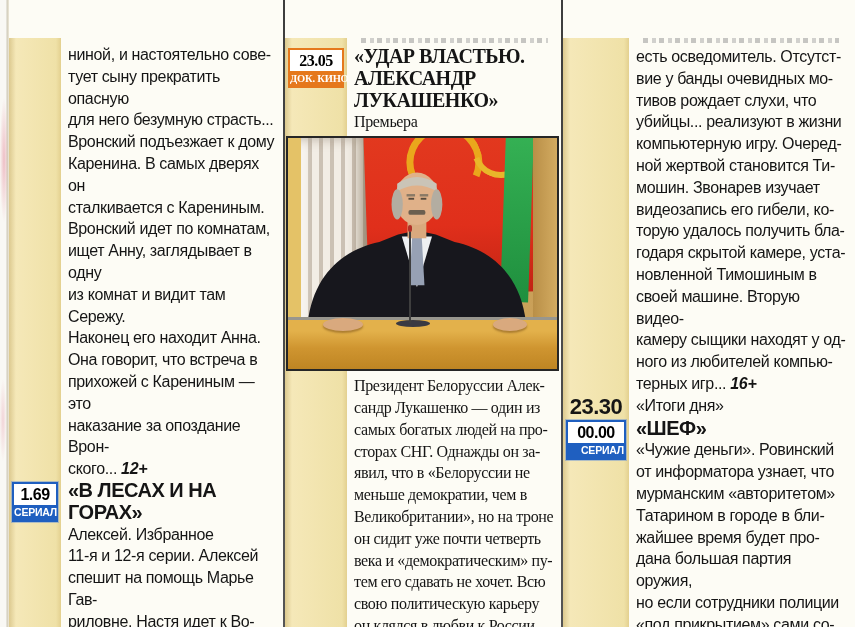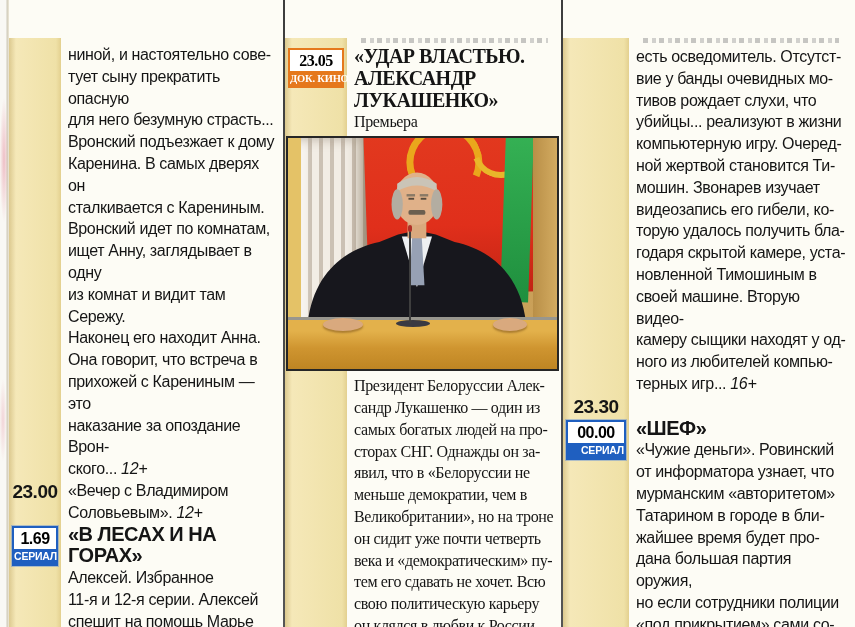--- a/index.html
+++ b/index.html
@@ -30,23 +30,23 @@
   .col{
     background:linear-gradient(90deg,
       var(--gutter-dark) 0,#f5e8b8 7px,#efe1a7 calc(var(--gw) - 5px),
       #e3d08f var(--gw),var(--paper) var(--gw));
   }
   .row{display:flex;align-items:flex-start;}
   .gut{width:var(--gw);flex:none;display:flex;flex-direction:column;align-items:center;}
   .content{flex:1;min-width:0;padding:0 3px 0 7px;}
 
   .body{font-size:16px;line-height:21.8px;letter-spacing:-0.35px;white-space:pre-line;}
-  .rating{font-style:italic;font-weight:normal;}
+  .rating{font-style:italic;font-weight:bold;}
   .ptitle{font-weight:bold;font-size:20px;line-height:21.8px;letter-spacing:-0.5px;white-space:pre-line;}
-  .time-plain{font-weight:bold;font-size:19px;line-height:21.8px;letter-spacing:-0.5px;padding-top:1px;}
+  .time-plain{font-weight:bold;font-size:22px;line-height:21.8px;letter-spacing:-0.5px;padding-top:1px;}
 
   .badge{width:calc(100% - 6px);margin-top:2px;padding:2px;}
   .badge-blue{background:var(--blue);box-shadow:0 0 0 1px rgba(90,140,220,.45);}
   .badge-orange{background:var(--orange);}
   .badge-time{background:#fff;color:#000;font-weight:bold;font-size:16px;line-height:21px;text-align:center;letter-spacing:-0.5px;}
   .badge-label{color:#fff;font-weight:bold;font-size:10.5px;line-height:15px;text-align:right;letter-spacing:-0.2px;white-space:nowrap;}
 
   .remnant{height:5px;overflow:hidden;margin:0 10px 3px 7px;opacity:.5;
     background:repeating-linear-gradient(90deg,#8f8f8f 0 5px,transparent 5px 9px,#a5a5a5 9px 13px,transparent 13px 16px);}
   .pad-top{padding-top:6px;}
@@ -104,29 +104,20 @@
 из комнат и видит там Сережу.
 Наконец его находит Анна.
 Она говорит, что встреча в
 прихожей с Карениным — это
 наказание за опоздание Врон-
 ского... </span><span class="rating">12+</span></div>
       </div>
     </div>
     <div class="row">
       <div class="gut">
-        <div class="time-plain">23.00</div>
-      </div>
-      <div class="content">
-        <div class="body"><span>«Вечер с Владимиром
-Соловьевым». </span><span class="rating">12+</span></div>
-      </div>
-    </div>
-    <div class="row">
-      <div class="gut">
         <div class="badge badge-blue">
           <div class="badge-time">1.69</div>
           <div class="badge-label">СЕРИАЛ</div>
         </div>
       </div>
       <div class="content">
         <div class="ptitle">«В ЛЕСАХ И НА ГОРАХ»</div>
         <div class="body">Алексей. Избранное</div>
         <div class="body">11-я и 12-я серии. Алексей
 спешит на помощь Марье Гав-
@@ -240,20 +231,23 @@
 своей машине. Вторую видео-
 камеру сыщики находят у од-
 ного из любителей компью-
 терных игр... </span><span class="rating">16+</span></div>
       </div>
     </div>
     <div class="row">
       <div class="gut">
         <div class="time-plain">23.30</div>
       </div>
+      <div class="content">
+        <div class="body">«Итоги дня»</div>
+      </div>
     </div>
     <div class="row">
       <div class="gut">
         <div class="badge badge-blue">
           <div class="badge-time">00.00</div>
           <div class="badge-label">СЕРИАЛ</div>
         </div>
       </div>
       <div class="content">
         <div class="ptitle">«ШЕФ»</div>

